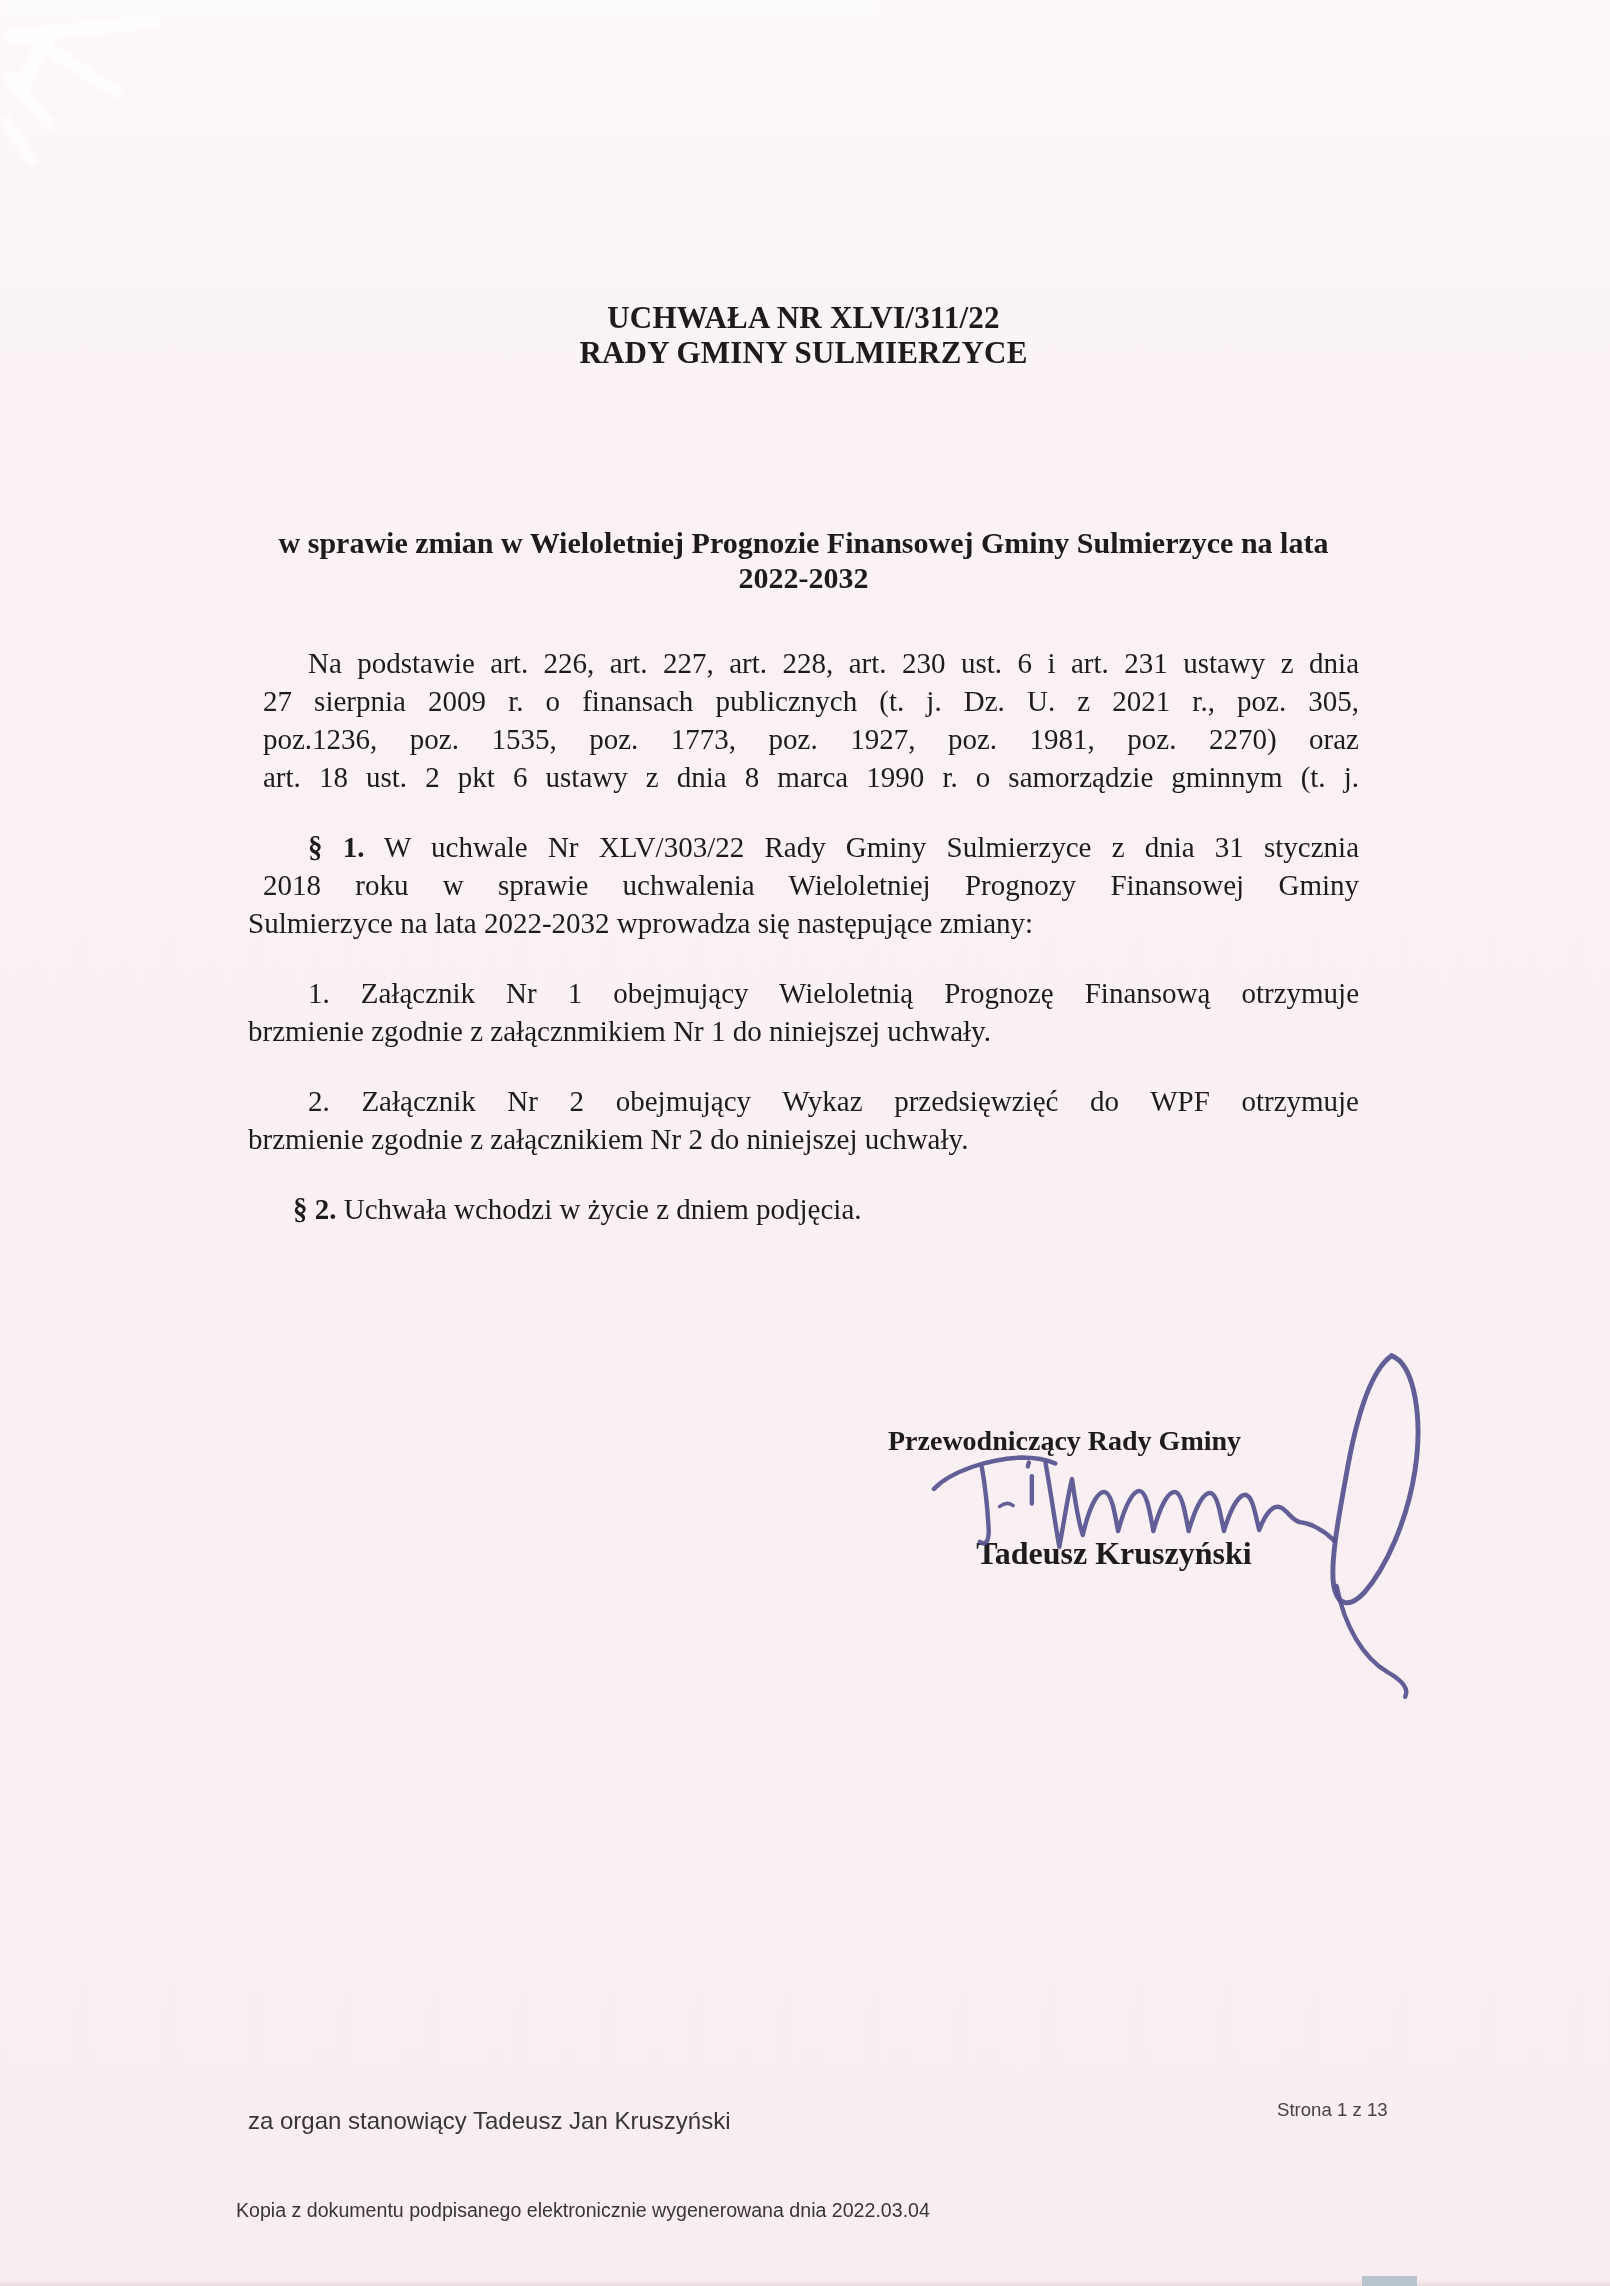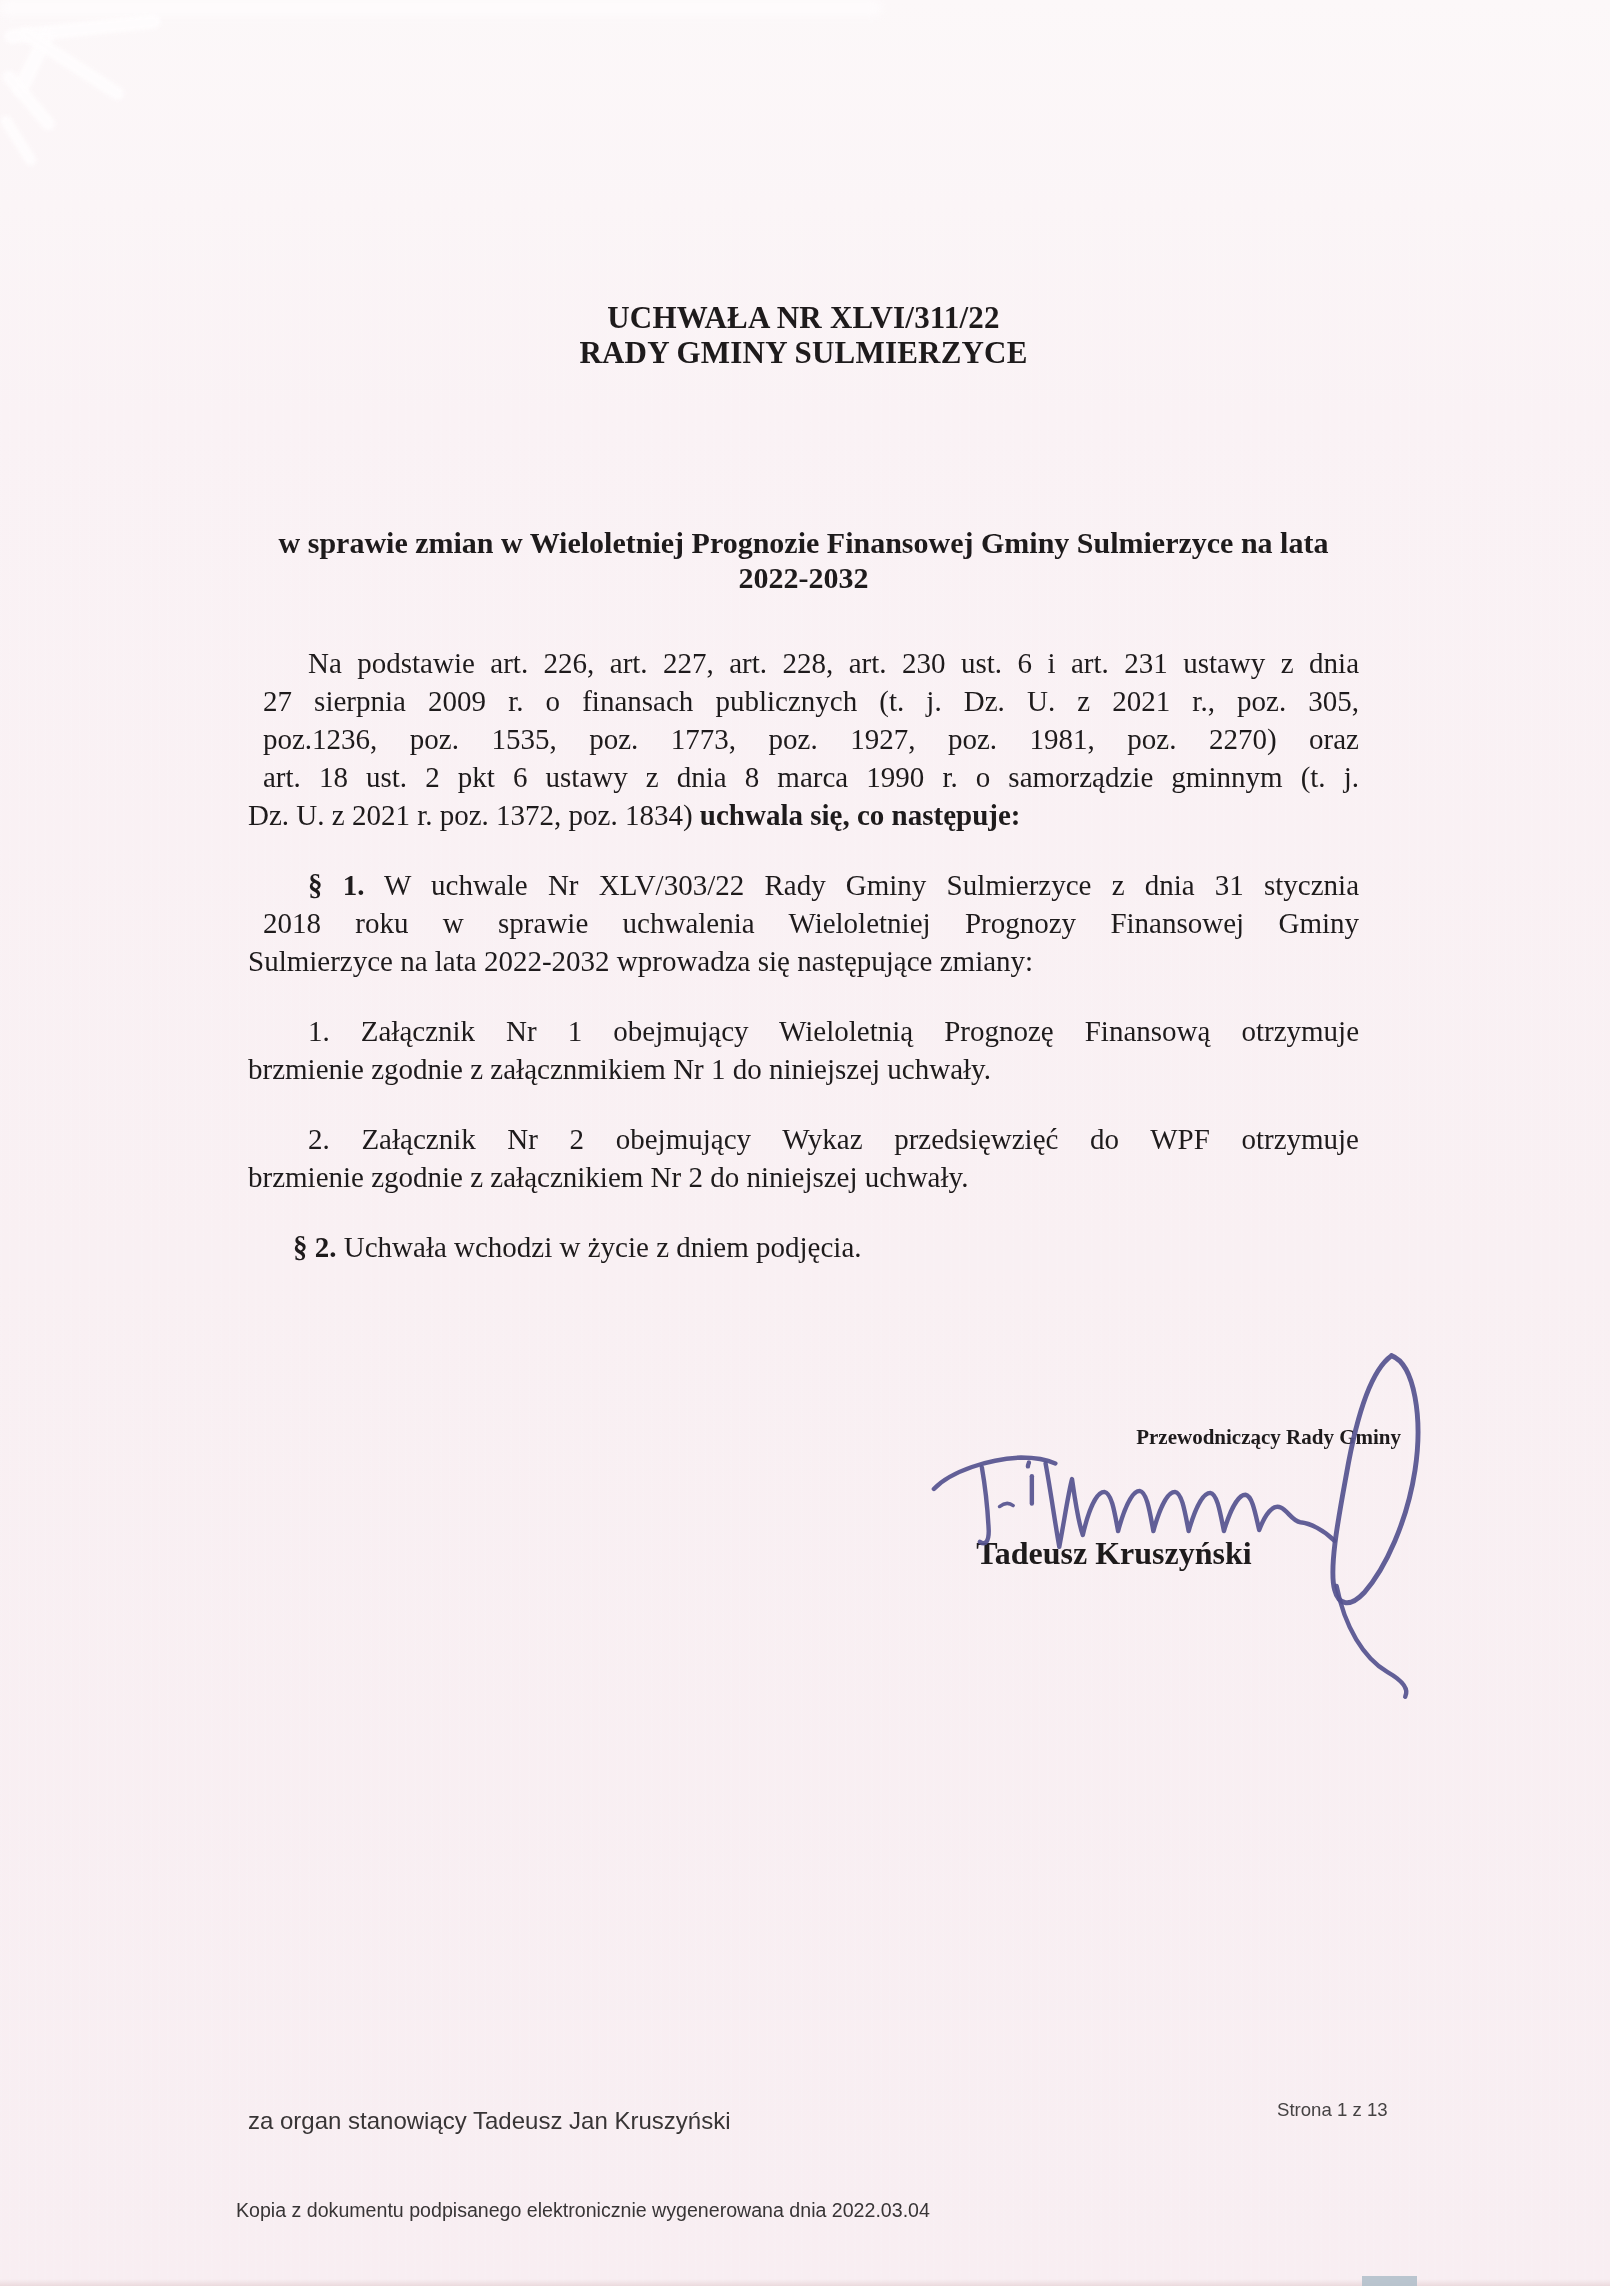--- a/index.html
+++ b/index.html
@@ -49,22 +49,22 @@
   .subject-line { font-weight: bold; font-size: 30px; line-height: 35px; }
 
   .body-block { position: absolute; left: 248px; top: 644px; width: 1111px; font-size: 29px; }
   .para { margin: 0 0 32px 0; }
   .line { line-height: 38px; text-align: left; }
   .line.just { text-align: justify; text-align-last: justify; margin-left: 15px; }
   .line.indent { text-indent: 45px; }
   .b { font-weight: bold; }
 
   .sig-role {
-    position: absolute; left: 974px; top: 1425px; width: 427px;
-    text-align: right; font-weight: bold; font-size: 21px;
+    position: absolute; left: 888px; top: 1425px; width: 427px;
+    text-align: left; font-weight: bold; font-size: 28px;
   }
   .sig-name {
     position: absolute; left: 961px; top: 1535px; width: 306px;
     text-align: center; font-weight: bold; font-size: 32px;
   }
   .sig-svg { position: absolute; left: 0; top: 0; pointer-events: none; }
   .ink { fill: none; stroke: var(--ink, #55528f); stroke-linecap: round; stroke-linejoin: round; opacity: .92; }
 
   .footer-left-1 {
     position: absolute; left: 248px; top: 2107px;
@@ -104,21 +104,20 @@
     <div class="subject-line">w sprawie zmian w Wieloletniej Prognozie Finansowej Gminy Sulmierzyce na lata</div>
     <div class="subject-line">2022-2032</div>
   </div>
 
   <main class="body-block" id="body-paragraphs">
       <div class="para">
         <div class="line just indent"><span>Na podstawie art. 226, art. 227, art. 228, art. 230 ust. 6 i art. 231 ustawy z dnia</span></div>
         <div class="line just"><span>27 sierpnia 2009 r. o finansach publicznych (t. j. Dz. U. z 2021 r., poz. 305,</span></div>
         <div class="line just"><span>poz.1236, poz. 1535, poz. 1773, poz. 1927, poz. 1981, poz. 2270) oraz</span></div>
         <div class="line just"><span>art. 18 ust. 2 pkt 6 ustawy z dnia 8 marca 1990 r. o samorządzie gminnym (t. j.</span></div>
-        <div class="line"><span>Dz. U. z 2021 r. poz. 1372, poz. 1834) </span><span class="b">uchwala się, co następuje:</span></div>
       </div>
       <div class="para">
         <div class="line just indent"><span class="b">§ 1.</span><span> W uchwale Nr XLV/303/22 Rady Gminy Sulmierzyce z dnia 31 stycznia</span></div>
         <div class="line just"><span>2018 roku w sprawie uchwalenia Wieloletniej Prognozy Finansowej Gminy</span></div>
         <div class="line"><span>Sulmierzyce na lata 2022-2032 wprowadza się następujące zmiany:</span></div>
       </div>
       <div class="para">
         <div class="line just indent"><span>1. Załącznik Nr 1 obejmujący Wieloletnią Prognozę Finansową otrzymuje</span></div>
         <div class="line"><span>brzmienie zgodnie z załącznmikiem Nr 1 do niniejszej uchwały.</span></div>
       </div>

